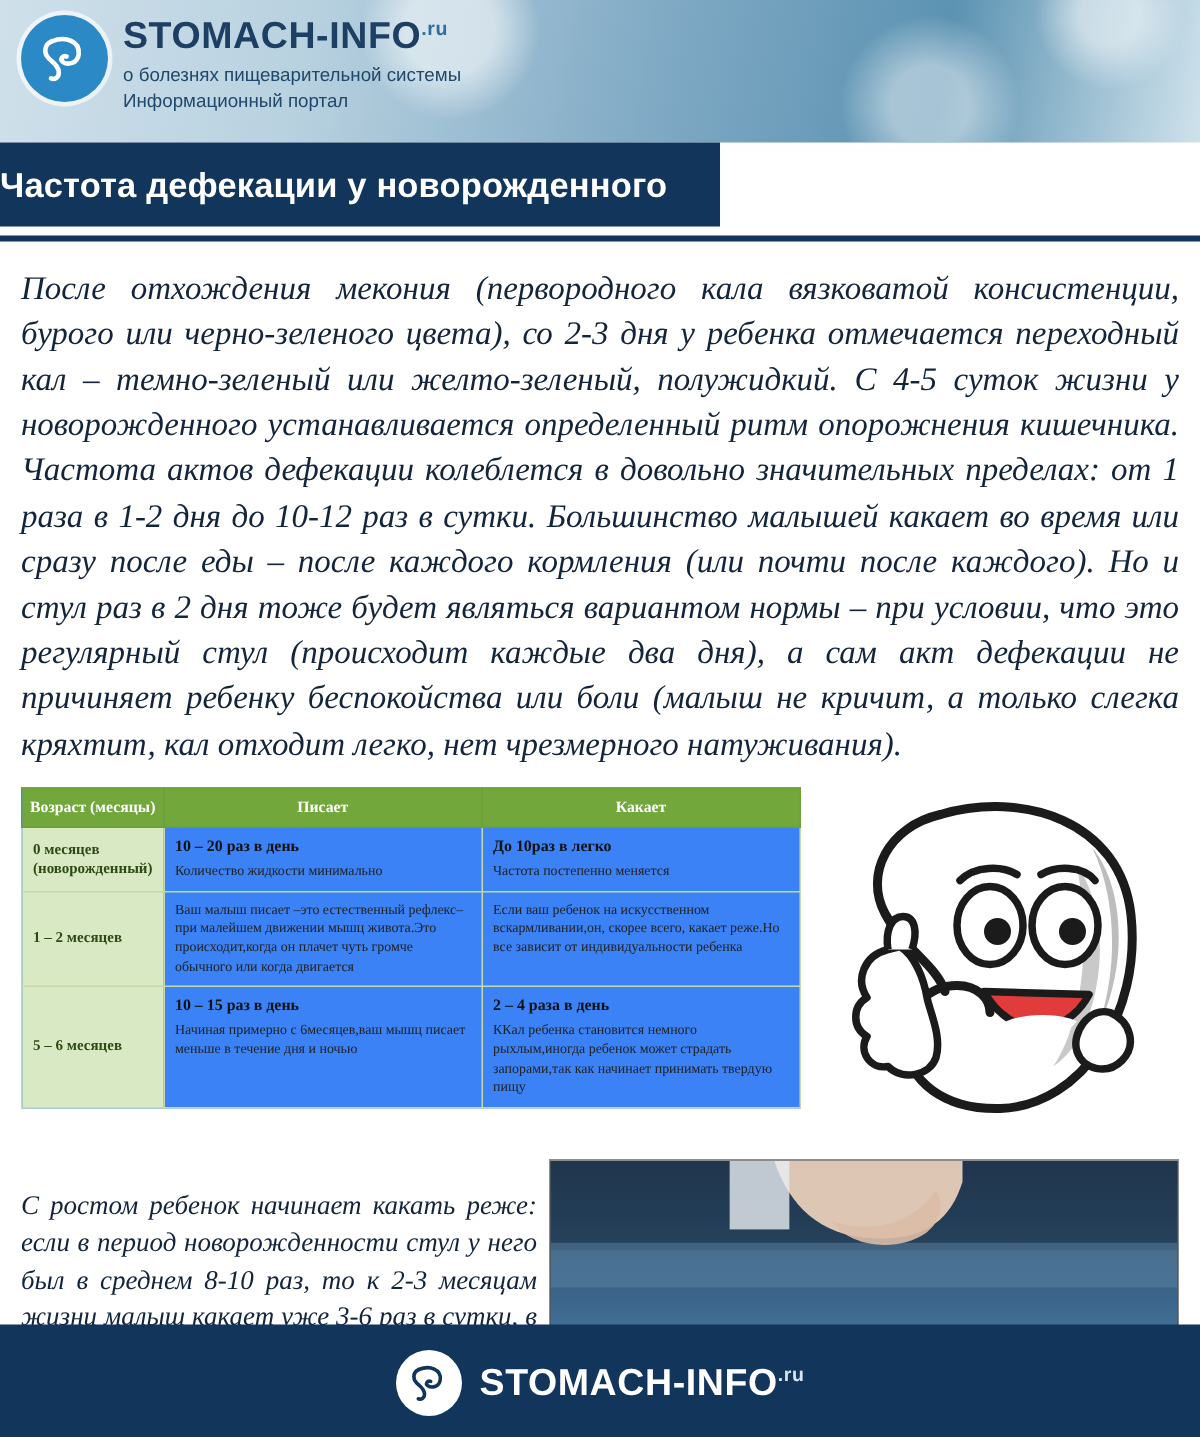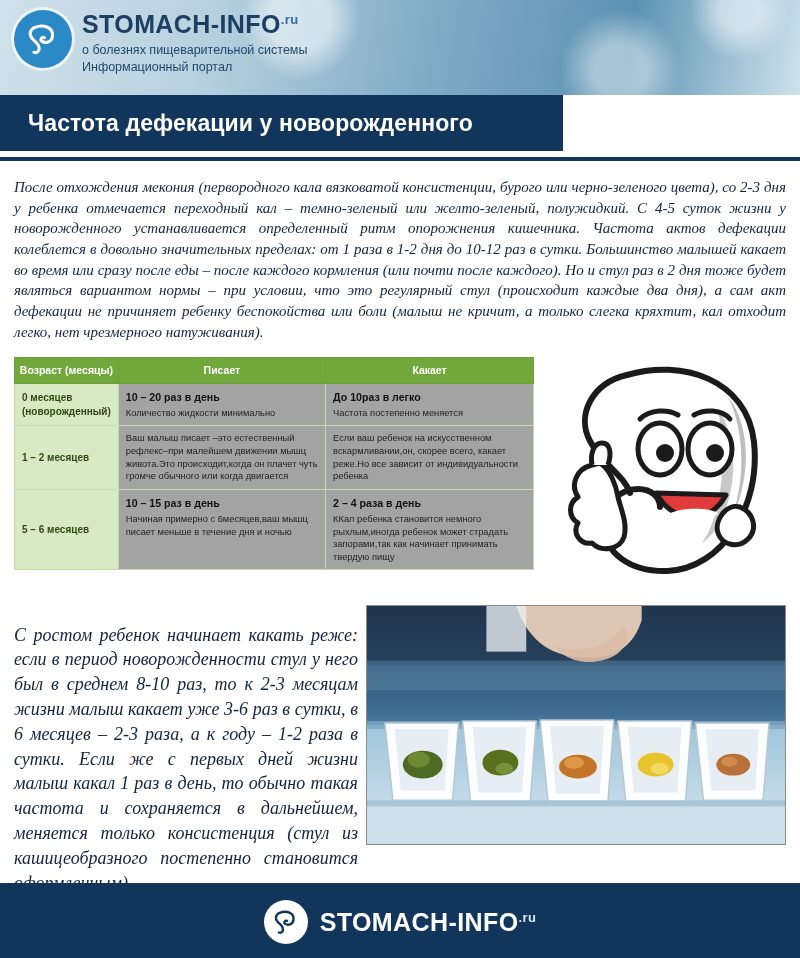--- a/index.html
+++ b/index.html
@@ -50,59 +50,58 @@
   .logo-title .tld { font-size: 13px; color: #2f6f9e; vertical-align: super; }
   .logo-sub {
     font-family: "Liberation Sans", sans-serif;
     font-size: 12.5px; color: #20486c; line-height: 1.35; margin-top: 5px;
   }
 
   
   .titlebar-wrap { position: relative; width: 800px; height: 68px; }
   .titlebar {
     position: absolute; left: 0; top: 0;
-    width: 563px; height: 56px;
+    width: 480px; height: 56px;
     background: #12355c;
     display: flex; align-items: center;
-    padding-left: 28px;
   }
   .titlebar h1 {
     margin: 0;
     font-family: "Liberation Sans", sans-serif;
     font-size: 23px; font-weight: bold; color: #ffffff;
     letter-spacing: .1px;
   }
   .title-rule {
     position: absolute; left: 0; top: 62px; width: 800px; height: 4px;
     background: #12355c;
   }
 
   
   .intro {
     margin: 14px 14px 0 14px;
     width: 772px;
-    font-size: 15px;
+    font-size: 22px;
     line-height: 1.38;
     color: #13243b;
     font-style: italic;
     text-align: justify;
   }
 
   
   .midrow {
     position: relative;
     margin-top: 14px;
     height: 238px;
   }
   .tbl {
     position: absolute; left: 14px; top: 0;
     width: 520px;
     border-collapse: collapse;
-    font-family: Liberation Sans, sans-serif;
-    background: #a3a3a3;
+    font-family: Liberation Serif, serif;
+    background: #3b82f6;
   }
   .tbl th {
     background: #72a83b;
     color: #ffffff;
     font-size: 10.5px;
     font-weight: bold;
     text-align: center;
     padding: 6px 4px;
     border: 1px solid #6d9f39;
     line-height: 1.25;

